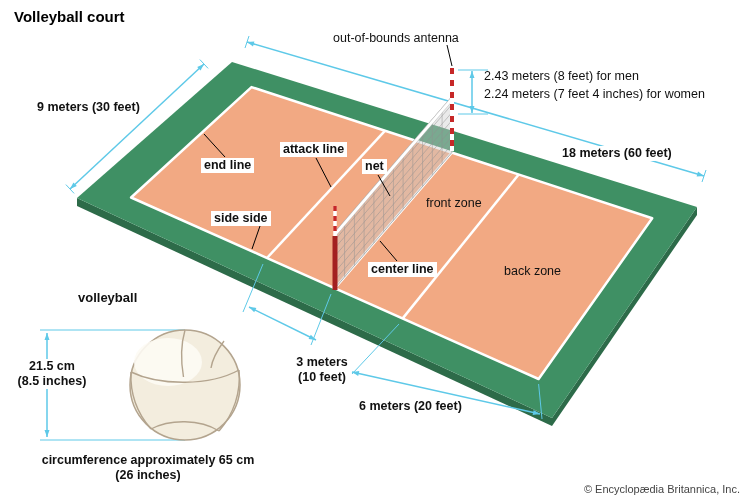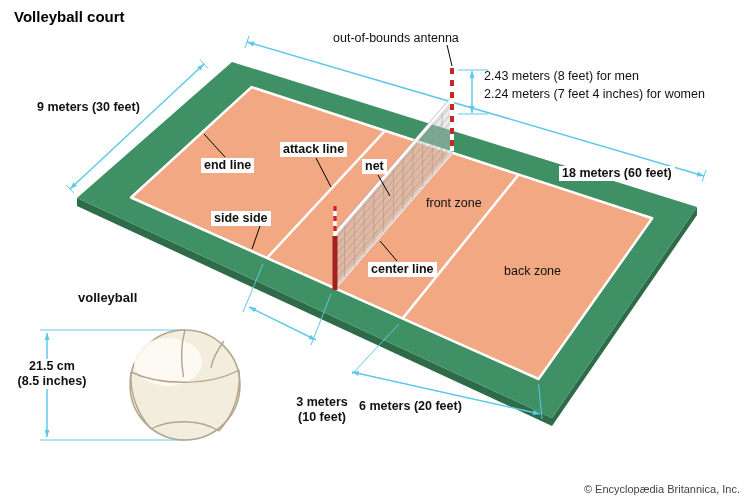--- a/index.html
+++ b/index.html
@@ -138,40 +138,44 @@
   </svg>
 
   <div class="lbl" style="left:333px;top:31px;">out-of-bounds antenna</div>
 
   <div class="lbl title" style="left:14px;top:9px;">Volleyball court</div>
 
   <div class="lbl" style="left:484px;top:69px;">2.43 meters (8 feet) for men</div>
   <div class="lbl" style="left:484px;top:87px;">2.24 meters (7 feet 4 inches) for women</div>
 
   <div class="lbl bg" style="left:34px;top:100px;">9 meters (30 feet)</div>
-  <div class="lbl bg" style="left:559px;top:146px;margin-top:20px;">18 meters (60 feet)</div>
+  <div class="lbl bg" style="left:559px;top:146px;">18 meters (60 feet)</div>
 
   <div class="lbl bg" style="left:201px;top:158px;">end line</div>
   <div class="lbl bg" style="left:280px;top:142px;">attack line</div>
   <div class="lbl bg" style="left:362px;top:159px;">net</div>
   <div class="lbl" style="left:426px;top:196px;">front zone</div>
   <div class="lbl bg" style="left:211px;top:211px;">side side</div>
   <div class="lbl bg" style="left:368px;top:262px;text-align:right;">center line</div>
   <div class="lbl" style="left:504px;top:264px;">back zone</div>
 
-  <div class="lbl ctr" style="left:286px;top:355px;width:72px;margin-top:40px;">
+  <div class="lbl ctr" style="left:286px;top:355px;width:72px;">
     <div>3 meters</div>
     <div>(10 feet)</div>
   </div>
 
   <div class="lbl bg" style="left:356px;top:399px;">6 meters (20 feet)</div>
 
   <div class="lbl bold" style="left:78px;top:290px;font-size:13px;">volleyball</div>
 
   <div class="lbl ctr" style="left:6px;top:359px;width:92px;">
     <div><span class="maskline">21.5 cm</span></div>
     <div><span class="maskline">(8.5 inches)</span></div>
   </div>
 
+  <div class="lbl ctr" style="left:28px;top:453px;width:240px;">
+    <div>circumference approximately 65 cm</div>
+    <div>(26 inches)</div>
+  </div>
 
   <div class="lbl credit" style="right:10px;top:482px;">© Encyclopædia Britannica, Inc.</div>
 
 </div>
 
 </body></html>

